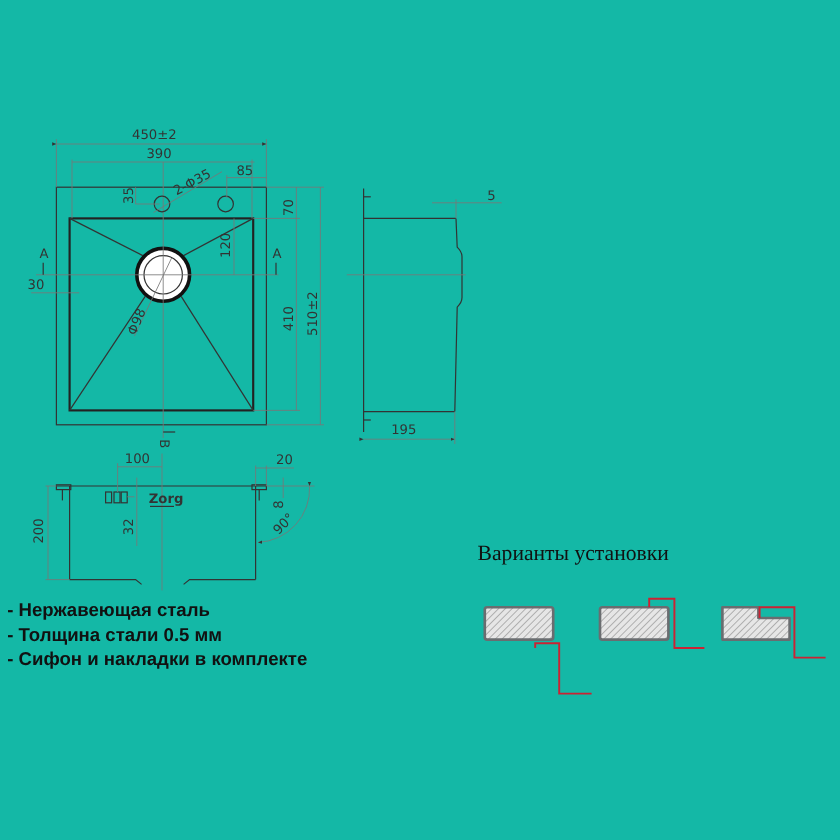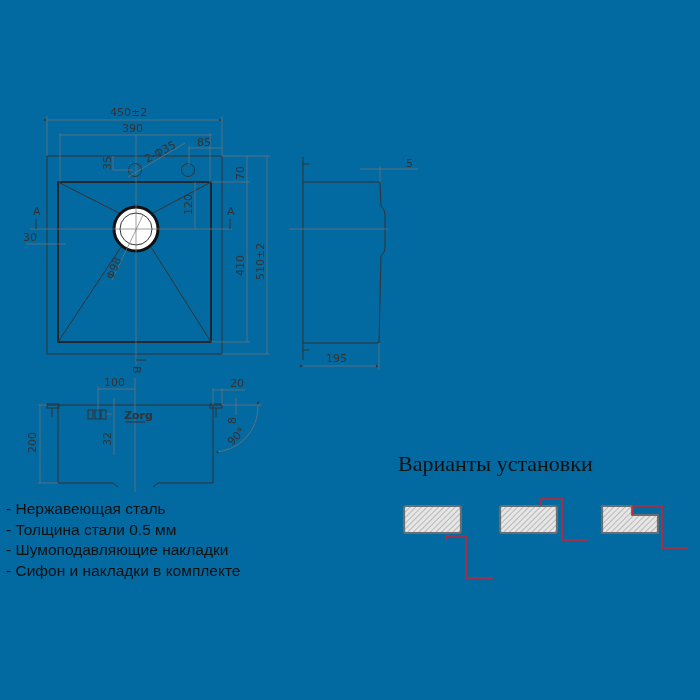--- a/index.html
+++ b/index.html
@@ -1,26 +1,26 @@
 <!DOCTYPE html>
 <html><head>
 <meta charset="utf-8">
 <style>
   html, body { margin: 0; padding: 0; background: #ffffff; }
-  #stage { position: relative; width: 700px; height: 700px; background: #0369a1; overflow: hidden; }
+  #stage { position: relative; width: 700px; height: 700px; background: #14b8a6; overflow: hidden; }
   svg { position: absolute; left: 0; top: 0; }
   .dim-text { font-family: "DejaVu Sans", sans-serif; font-size: 11px; fill: #333; }
   .thin { stroke: #777; stroke-width: 0.7; fill: none; }
   .mid { stroke: #333; stroke-width: 1; fill: none; }
   .thick { stroke: #222; stroke-width: 1.8; fill: none; }
   .red { stroke: #cc2233; stroke-width: 1.6; fill: none; }
   .slab { fill: url(#hatch); stroke: #6a6d70; stroke-width: 2.2; }
-  .features { position: absolute; left: 6px; top: 499px; font-family: "Liberation Sans", sans-serif; font-size: 15.5px; line-height: 20.5px; color: #111; }
+  .features { position: absolute; left: 6px; top: 499px; font-family: "Liberation Sans", sans-serif; font-size: 15.5px; line-height: 20.5px; color: #111; font-weight: bold; }
   .features div { white-space: nowrap; }
-  .install-title { position: absolute; left: 398px; top: 451px; font-family: "Liberation Serif", serif; font-size: 22px; color: #111; white-space: nowrap; }
+  .install-title { position: absolute; left: 398px; top: 451px; font-family: "Liberation Serif", serif; font-size: 18px; color: #111; white-space: nowrap; }
 </style>
 </head>
 <body>
 
 <div id="stage">
 <svg width="700" height="700" viewBox="0 0 700 700">
   <defs>
     <pattern id="hatch" patternUnits="userSpaceOnUse" width="4" height="4" patternTransform="rotate(45)">
       <rect width="4" height="4" fill="#e6e6e6"></rect>
       <line x1="0" y1="0" x2="0" y2="4" stroke="#9a9a9a" stroke-width="1.2"></line>
@@ -175,16 +175,15 @@
     <path d="M602,506 L632,506 L632,515 L658,515 L658,533 L602,533 Z" class="slab" stroke-linejoin="round"></path>
     <path d="M633,515 L633,506 L662,506 L662,548 L688,548" class="red"></path>
   </g>
 </svg>
 
 <div class="install-title">Варианты установки</div>
 
 <div class="features">
   <div>- Нержавеющая сталь</div>
   <div>- Толщина стали 0.5 мм</div>
-  <div>- Шумоподавляющие накладки</div>
   <div>- Сифон и накладки в комплекте</div>
 </div>
 </div>
 
 </body></html>

